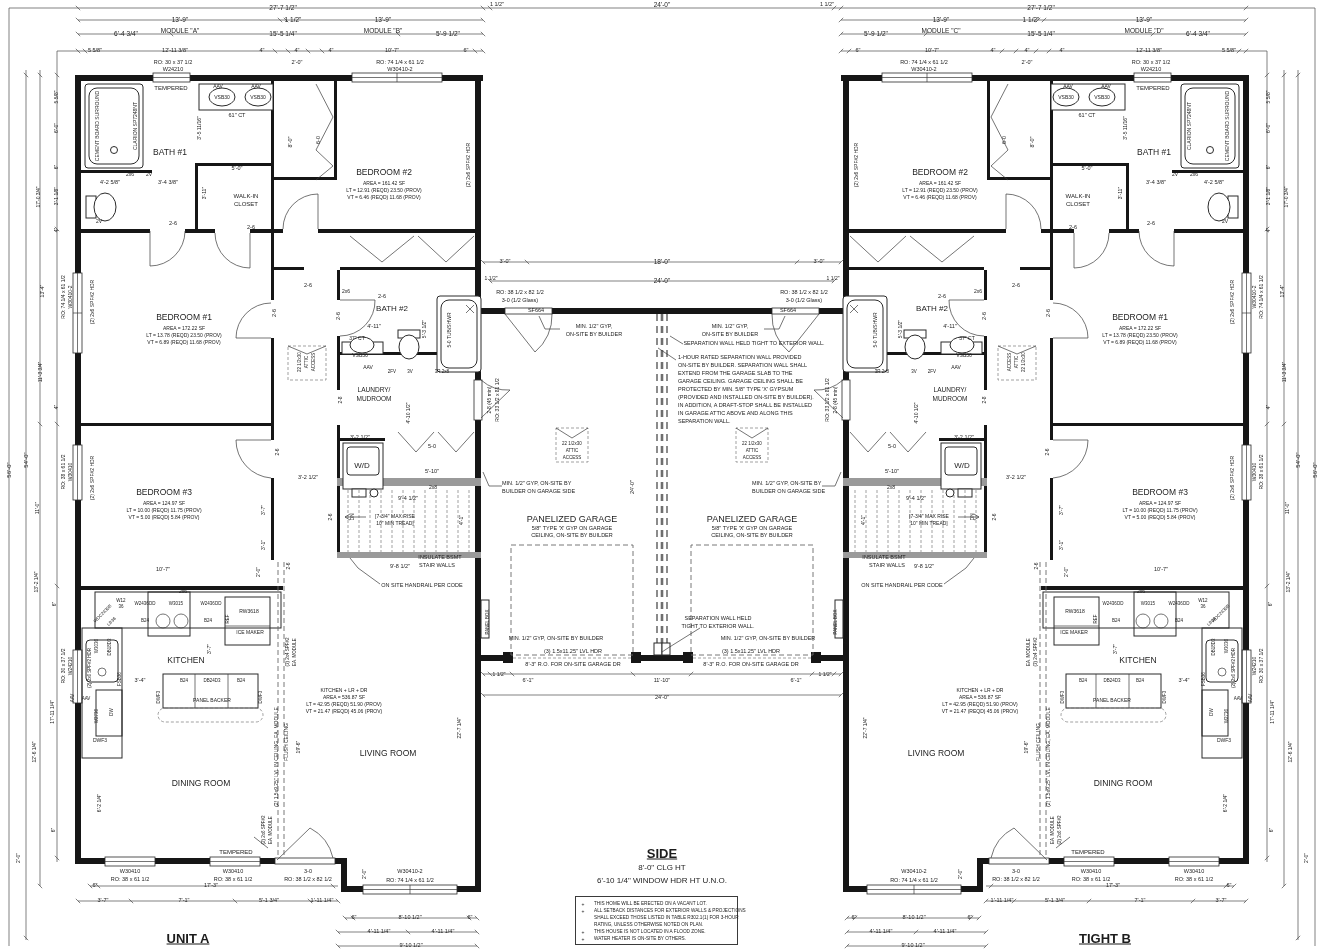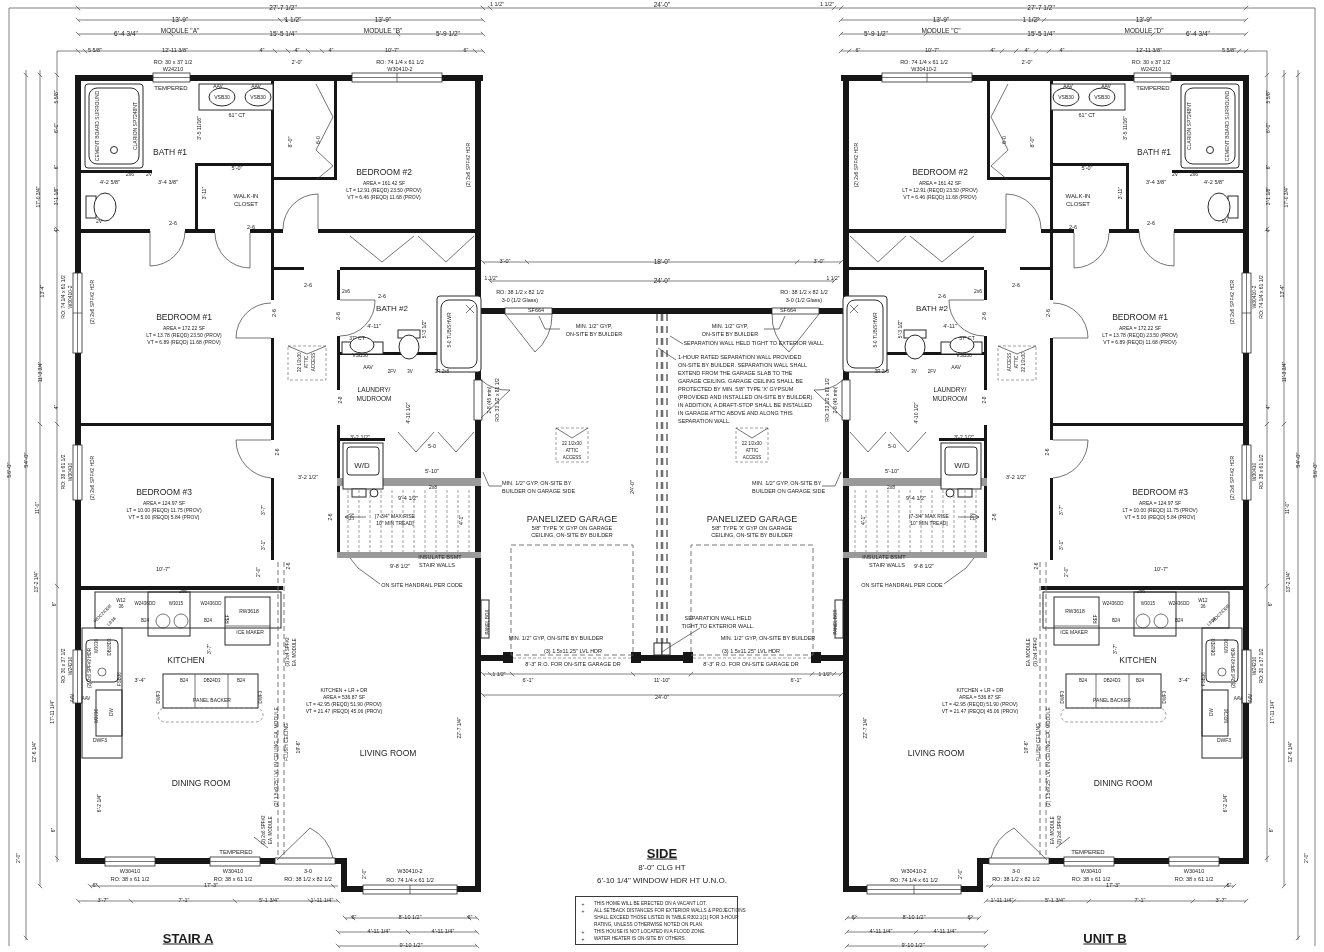--- a/index.html
+++ b/index.html
@@ -692,17 +692,17 @@
       <span class="lbl" style="left: 583px; top: 904px; font-size: 5px; transform: translate(-50%, -50%);">+</span>
       <span class="lbl" style="left: 583px; top: 911px; font-size: 5px; transform: translate(-50%, -50%);">+</span>
       <span class="lbl" style="left: 583px; top: 932px; font-size: 5px; transform: translate(-50%, -50%);">+</span>
       <span class="lbl" style="left: 583px; top: 939px; font-size: 5px; transform: translate(-50%, -50%);">+</span>
       <span class="lbl" style="left: 594px; top: 904px; font-size: 4.7px; transform: translate(0px, -50%);">THIS HOME WILL BE ERECTED ON A VACANT LOT.</span>
       <span class="lbl" style="left: 594px; top: 911px; font-size: 4.7px; transform: translate(0px, -50%);">ALL SETBACK DISTANCES FOR EXTERIOR WALLS &amp; PROJECTIONS</span>
       <span class="lbl" style="left: 594px; top: 918px; font-size: 4.7px; transform: translate(0px, -50%);">SHALL EXCEED THOSE LISTED IN TABLE R302.1(1) FOR 3-HOUR</span>
       <span class="lbl" style="left: 594px; top: 925px; font-size: 4.7px; transform: translate(0px, -50%);">RATING, UNLESS OTHERWISE NOTED ON PLAN.</span>
       <span class="lbl" style="left: 594px; top: 932px; font-size: 4.7px; transform: translate(0px, -50%);">THIS HOUSE IS NOT LOCATED IN A FLOOD ZONE.</span>
       <span class="lbl" style="left: 594px; top: 939px; font-size: 4.7px; transform: translate(0px, -50%);">WATER HEATER IS ON-SITE BY OTHERS.</span>
-      <span class="lbl" style="left: 188px; top: 938px; font-size: 13px; font-weight: bold; text-decoration: underline; transform: translate(-50%, -50%);">STAIR A</span>
-      <span class="lbl" style="left: 1105px; top: 938px; font-size: 13px; font-weight: bold; text-decoration: underline; transform: translate(-50%, -50%);">UNIT B</span>
+      <span class="lbl" style="left: 188px; top: 938px; font-size: 13px; font-weight: bold; text-decoration: underline; transform: translate(-50%, -50%);">UNIT A</span>
+      <span class="lbl" style="left: 1105px; top: 938px; font-size: 13px; font-weight: bold; text-decoration: underline; transform: translate(-50%, -50%);">TIGHT B</span>
     </div>
 
 </div>
 
 </body></html>

